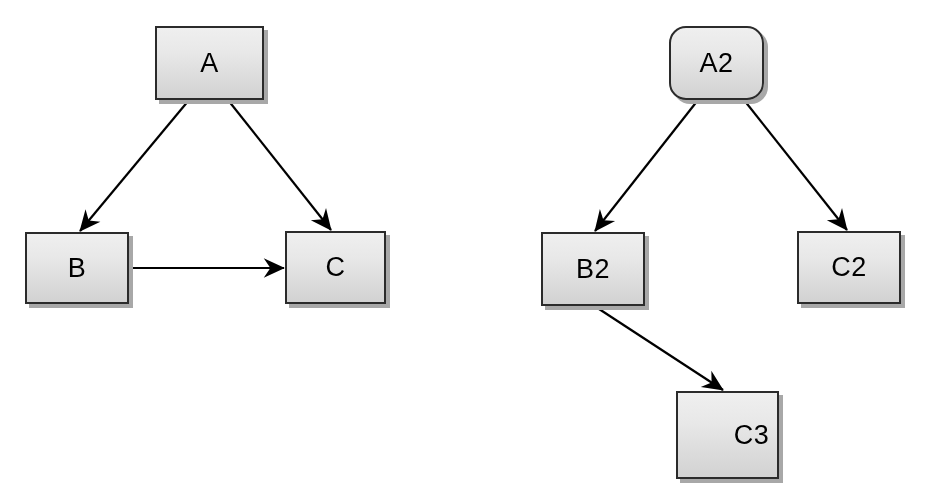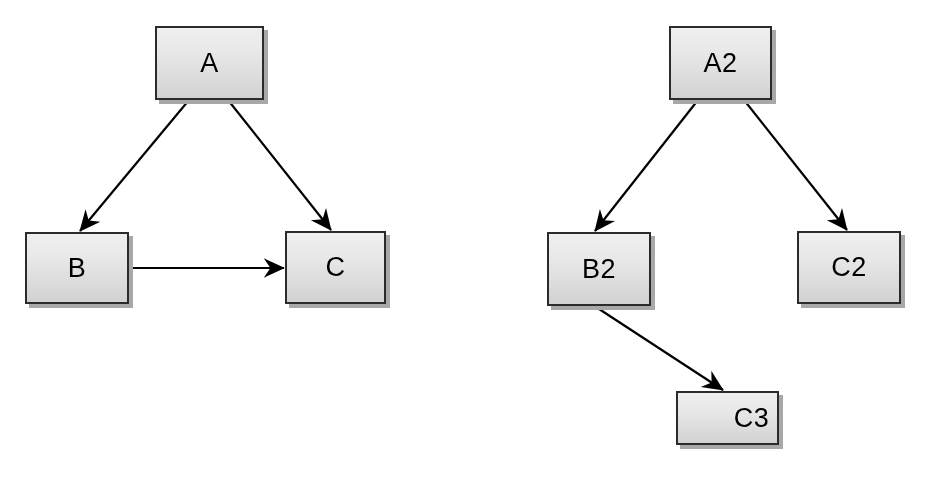--- a/index.html
+++ b/index.html
@@ -71,27 +71,27 @@
   <div id="nodes-layer">
       <div class="node" style="left: 155px; top: 26px; width: 109px; height: 74px;">
         <span class="node-label">A</span>
       </div>
       <div class="node" style="left: 25px; top: 232px; width: 104px; height: 72px;">
         <span class="node-label">B</span>
       </div>
       <div class="node" style="left: 285px; top: 231px; width: 101px; height: 73px;">
         <span class="node-label">C</span>
       </div>
-      <div class="node" style="left: 669px; top: 26px; width: 103px; height: 74px;">
+      <div class="node" style="left: 669px; top: 26px; width: 95px; height: 74px; border-radius: 17px;">
         <span class="node-label">A2</span>
       </div>
-      <div class="node" style="left: 541px; top: 232px; width: 104px; height: 74px; margin-left: 6px;">
+      <div class="node" style="left: 541px; top: 232px; width: 104px; height: 74px;">
         <span class="node-label">B2</span>
       </div>
       <div class="node" style="left: 797px; top: 231px; width: 104px; height: 73px; text-align: right;">
         <span class="node-label">C2</span>
       </div>
-      <div class="node" style="left: 676px; top: 391px; width: 103px; height: 54px; padding-left: 48px;">
+      <div class="node" style="left: 676px; top: 391px; width: 103px; height: 88px; padding-left: 48px;">
         <span class="node-label">C3</span>
       </div>
     </div>
 
 </div>
 
 </body></html>

